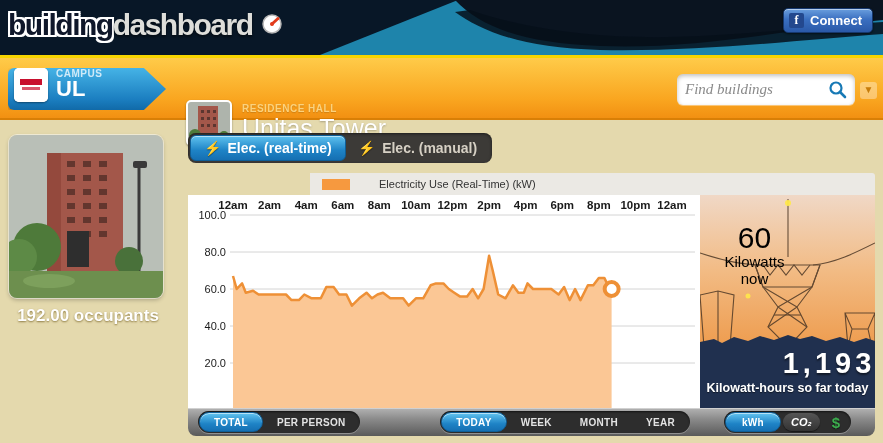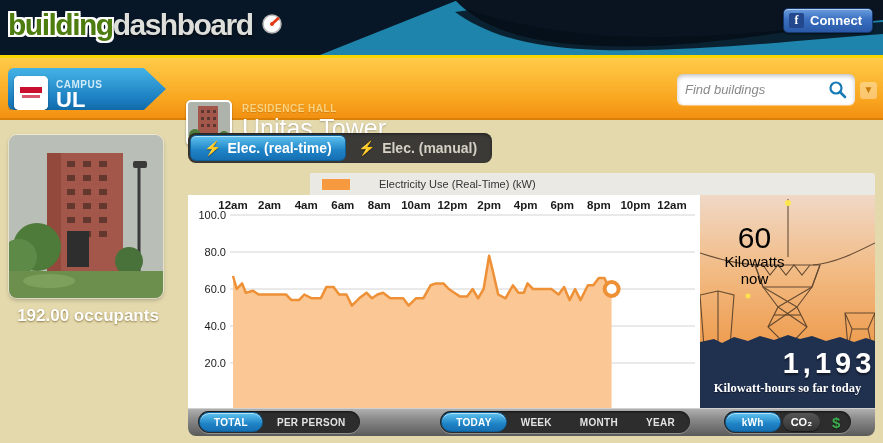--- a/index.html
+++ b/index.html
@@ -3,51 +3,51 @@
 <meta charset="utf-8">
 <style>
   * { margin:0; padding:0; box-sizing:border-box; }
   body { background:#888; font-family:"Liberation Sans", sans-serif; }
   #app { position:relative; width:883px; height:443px; background:#e4d9ad; overflow:hidden; }
 
   
   .header { position:absolute; left:0; top:0; width:883px; height:55px; overflow:hidden; }
   .header svg.bg { position:absolute; left:0; top:0; }
   .logo { position:absolute; left:8px; top:8px; font-size:30px; font-weight:bold; letter-spacing:-1.5px; white-space:nowrap; }
-  .logo .b { color:#4d7c0f;
+  .logo .b { color:#0f172a;
     text-shadow:-2px -2px 0 #fff,2px -2px 0 #fff,-2px 2px 0 #fff,2px 2px 0 #fff,0 -2px 0 #fff,0 2px 0 #fff,-2px 0 0 #fff,2px 0 0 #fff;margin-top:20px; }
   .logo .d { color:#dededa; text-shadow:0 2px 3px rgba(0,0,0,.55); }
   .logo .gauge { display:inline-block; vertical-align:baseline; margin-left:2px; }
   .connect-btn { position:absolute; right:10px; top:8px; height:25px; padding:0 10px 0 5px;
     background:linear-gradient(#6a9ede,#3a6fc0 45%,#2a59a8); border:1px solid #16386e; border-radius:5px;
     box-shadow:inset 0 1px 0 rgba(255,255,255,.5), 0 1px 2px rgba(0,0,0,.5);
     color:#fff; font-size:13px; font-weight:bold; display:flex; align-items:center; gap:6px; cursor:pointer; }
   .fb-f { display:inline-block; width:15px; height:15px; background:#23488e; border-radius:2px;
     color:#fff; font-size:12px; font-weight:bold; text-align:center; line-height:15px; font-family:"Liberation Serif",serif; }
   .yellow-line { position:absolute; left:0; top:55px; width:883px; height:3px; background:#f7d500; }
 
   
   .orange-bar { position:absolute; left:0; top:58px; width:883px; height:62px;
     background:linear-gradient(#ffcb49,#f9a51f 70%,#f29012); border-bottom:2px solid #d97f06; }
   .crumb-campus { position:absolute; left:8px; top:10px; width:158px; height:42px;
     background:linear-gradient(#45b3e6,#1b7ec0 75%,#116aa8);
     clip-path:polygon(0 0,86% 0,100% 50%,86% 100%,0 100%);
-    border-radius:6px; display:flex; align-items:flex-end; padding-left:6px; gap:8px; cursor:pointer;
+    border-radius:6px; display:flex; align-items:flex-start; padding-left:6px; gap:8px; cursor:pointer;
     box-shadow:0 1px 3px rgba(0,0,0,.3); }
   .thumb { background:#fff; border-radius:5px; box-shadow:0 1px 2px rgba(0,0,0,.4); overflow:hidden; flex:none; }
   .crumb-label { font-size:10px; font-weight:bold; color:#cfeaf8; letter-spacing:.5px; }
   .crumb-campus-name { font-size:22px; font-weight:bold; color:#fff; line-height:20px; }
   .crumb-building { position:absolute; left:186px; top:6px; display:flex; align-items:center; gap:10px; cursor:pointer;margin-top:36px; }
   .crumb-type { font-size:10px; font-weight:bold; color:#fbd27d; letter-spacing:.5px; text-shadow:0 1px 1px rgba(0,0,0,.15); }
   .crumb-building-name { font-size:25px; color:#fff; font-weight:normal; text-shadow:0 1px 2px rgba(0,0,0,.25); }
   .search-wrap { position:absolute; right:28px; top:16px; width:178px; height:31px; background:#fff;
     border-radius:6px; box-shadow:inset 0 2px 4px rgba(0,0,0,.25), 0 1px 0 rgba(255,255,255,.4);
     display:flex; align-items:center; padding:0 8px; }
-  .search-wrap input { flex:1; border:0; outline:none; font-style:italic; font-size:13px; color:#555;
-    font-family:Liberation Sans, sans-serif; background:transparent; min-width:0; }
+  .search-wrap input { flex:1; border:0; outline:none; font-style:italic; font-size:15px; color:#555;
+    font-family:Liberation Serif, serif; background:transparent; min-width:0; }
   .search-wrap input::placeholder { color:#8a8a8a; }
   .search-dd { position:absolute; right:6px; top:24px; width:17px; height:17px; border-radius:3px;
     background:rgba(255,255,255,.35); color:#c77c0a; font-size:10px; text-align:center; line-height:16px; cursor:pointer; }
 
   
   .photo-card { position:absolute; left:9px; top:135px; width:154px; height:163px; border-radius:8px;
     overflow:hidden; box-shadow:0 0 0 1px rgba(255,255,255,.5), 0 2px 4px rgba(0,0,0,.25); }
   .occupants { position:absolute; left:0; top:306px; width:176px; text-align:center;
     color:#fff; font-size:17px; font-weight:bold; text-shadow:0 1px 2px rgba(120,100,40,.8); }
 
@@ -80,36 +80,36 @@
   .bb-right { left:700px; width:175px; border-radius:0 0 8px 0; display:flex; justify-content:center; }
   .seg { position:absolute; top:3px; height:22px; background:#2d2d2d; border-radius:11px;
     display:inline-flex; align-items:center; padding:1px; box-shadow:inset 0 1px 2px rgba(0,0,0,.6), 0 1px 0 rgba(255,255,255,.3); }
   .seg-btn { height:20px; padding:0 14px; display:flex; align-items:center; font-size:10px; font-weight:bold;
     color:#e3e3e3; cursor:pointer; border-radius:10px; letter-spacing:.3px; }
   .seg-btn.active { background:linear-gradient(#62c4f0,#1e83c6 60%,#156fb2); color:#fff;
     border:1px solid #0e5e97; box-shadow:inset 0 1px 0 rgba(255,255,255,.55); }
   .seg-units { position:relative; top:3px; }
   .unit-co2 { height:18px; margin:0 2px; padding:8px 8px; background:linear-gradient(#555,#333); border-radius:9px;
     color:#fff; font-size:11px; font-weight:bold; display:flex; align-items:center; cursor:pointer;
-    box-shadow:0 1px 1px rgba(0,0,0,.5); }
+    box-shadow:0 1px 1px rgba(0,0,0,.5);font-style:italic; }
   .unit-dollar { padding:0 10px; color:#3cae4e; font-size:15px; font-weight:bold; cursor:pointer;
     display:flex; align-items:center; text-shadow:0 1px 1px rgba(0,0,0,.6); }
 
   
   .right-panel { position:absolute; left:700px; top:195px; width:175px; height:213px; overflow:hidden; }
   .rp-img { position:absolute; left:0; top:0; }
   .rp-now { position:absolute; left:12px; top:28px; width:85px; text-align:center; color:#000000; }
   .rp-now .val { font-size:30px; line-height:30px; font-weight:normal; }
   .rp-now .unit { font-size:15px; line-height:17px; }
   .rp-navy { position:absolute; left:0; top:150px; width:175px; height:63px; background:#20304f; }
   .rp-jag { position:absolute; left:0; top:138px; }
   .rp-today-val { position:absolute; left:0; top:152px; width:200px; text-align:center; color:#fff;
     font-size:29px; font-weight:bold; letter-spacing:4px; text-shadow:0 2px 2px rgba(0,0,0,.5);margin-left:29px; }
   .rp-today-label { position:absolute; left:0; top:186px; width:175px; text-align:center; color:#fff;
-    font-size:12.5px; font-weight:bold; text-shadow:0 1px 1px rgba(0,0,0,.5);font-family:Liberation Serif, serif; }
+    font-size:12.5px; font-weight:bold; text-shadow:0 1px 1px rgba(0,0,0,.5); }
 </style>
 </head>
 <body>
 
 <div id="app">
 
   <div class="header">
     <svg class="bg" width="883" height="55">
       <rect width="883" height="55" fill="#1e84ab"></rect>
       <path d="M455,0 C480,26 520,43 600,46 C700,50 795,28 883,20 L883,0 Z" fill="#0a1420"></path>

